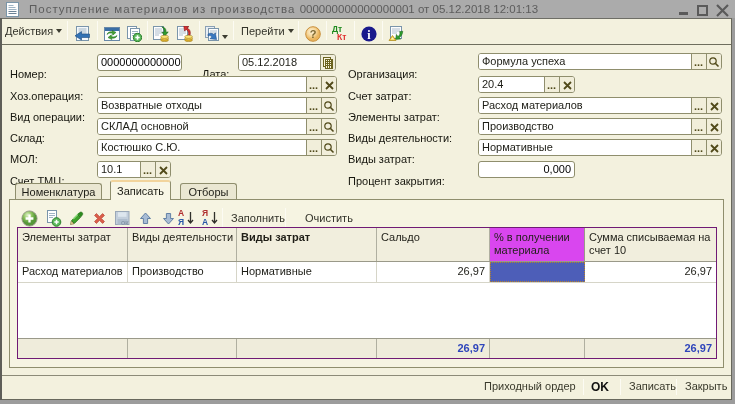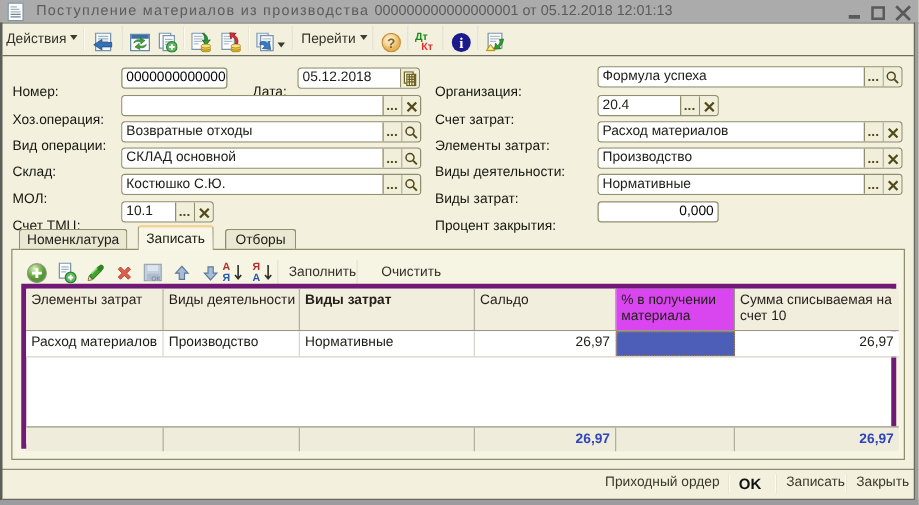--- a/index.html
+++ b/index.html
@@ -26,21 +26,21 @@
 .fgrp { border:1px solid #8f8e6d; border-radius:3px; height:17px; background:#fff; display:flex; }
 .fgrp .txt { flex:1; padding:0 3px; line-height:15px; white-space:nowrap; overflow:hidden; background:#fff; border-radius:2px 0 0 2px; }
 .fbtn { width:15px; background:#f1eeda; border-left:1px solid #8f8e6d; position:relative; flex:none; }
 .fbtn.last { border-radius:0 2px 2px 0; }
 
 .tab { top:183px; height:17px; background:#eae7d2; border:1px solid #8f8e6d; border-bottom:none; border-radius:3px 3px 0 0; text-align:center; padding-top:2px; color:#1d1d16; }
 .tab.active { top:180px; height:20px; background:#f8f6e6; border-top:2px solid #f2d49c; padding-top:3px; z-index:5; }
 
 #panel { left:9px; top:199px; width:715px; height:169px; background:#f6f4e2; border:1px solid #8f8e6d; z-index:1; }
 
-#tbl { left:7px; top:27px; width:700px; height:132px; border:4px solid #701a75; background:#fff; }
+#tbl { left:7px; top:27px; width:700px; height:132px; border:1px solid #701a75; background:#fff; }
 .hcell { top:0; height:33px; background:#f1eedd; border-right:1px solid #b0afa0; padding:3px 0 0 4px; color:#201f18; line-height:12.5px; white-space:nowrap; overflow:hidden; }
 .hcell.sel { background:#d946ef; border-right:1px solid #9a9989; }
 .hrow-border { left:0; top:33px; width:698px; height:1px; background:#9a9989; }
 .dcell { top:34px; height:20px; background:#fff; border-right:1px solid #d6d5c8; padding:3px 4px 0 4px; white-space:nowrap; overflow:hidden; }
 .drow-border { left:0; top:54px; width:698px; height:1px; background:#d6d5c8; }
 #totrow { left:0; top:110px; width:698px; height:20px; background:#efecdb; border-top:1px solid #9a9989; }
 .tcell { top:0; height:19px; border-right:1px solid #b0afa0; padding:3px 4px 0 4px; color:#2f45bb; font-weight:bold; text-align:right; }
 
 #btmline { left:0; top:375px; width:732px; height:1px; background:#8c8b78; }
 .bbtn { top:380px; color:#3a3a2c; white-space:nowrap; }

